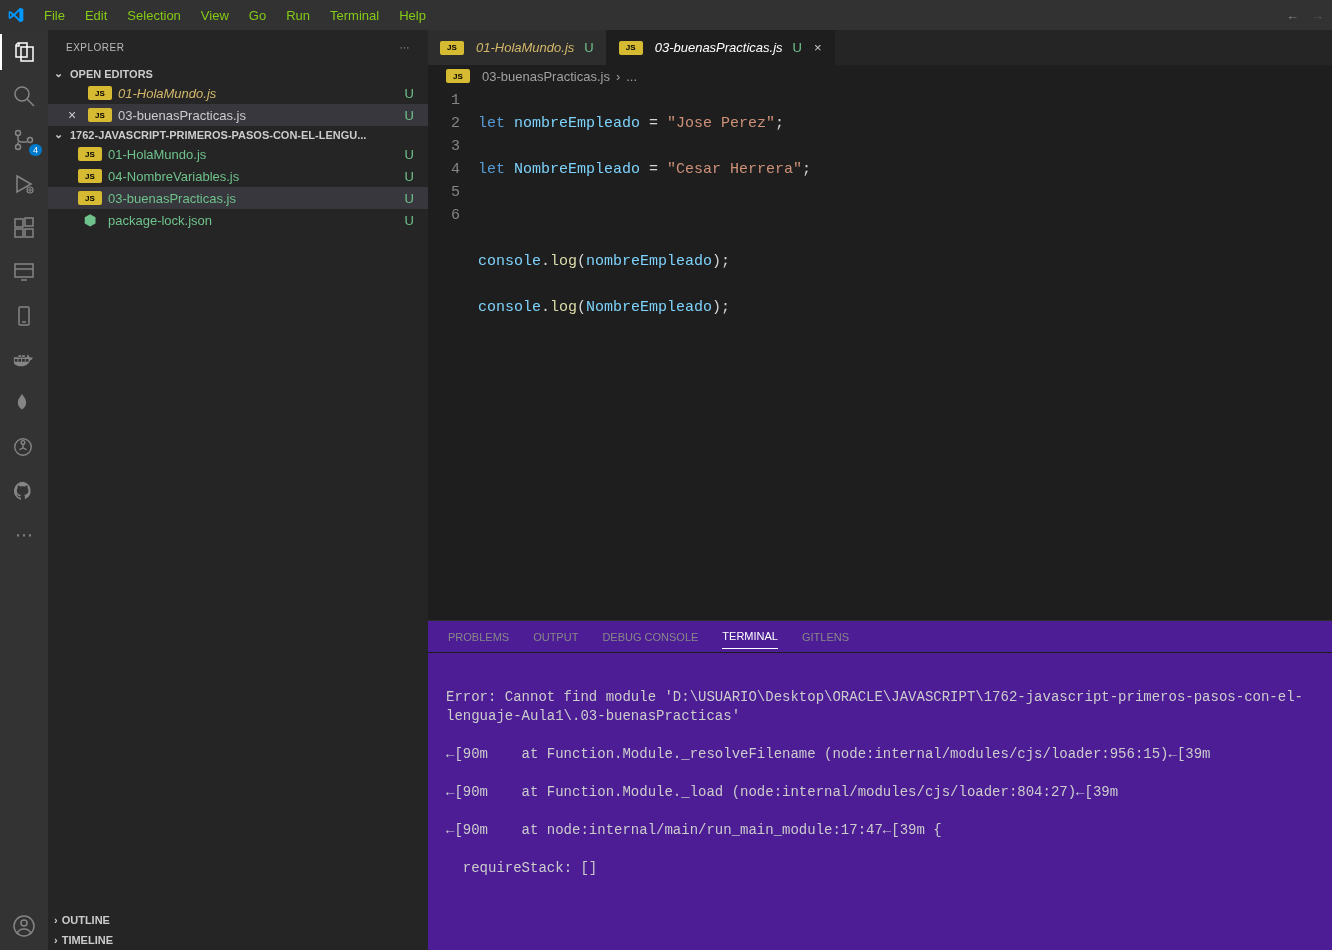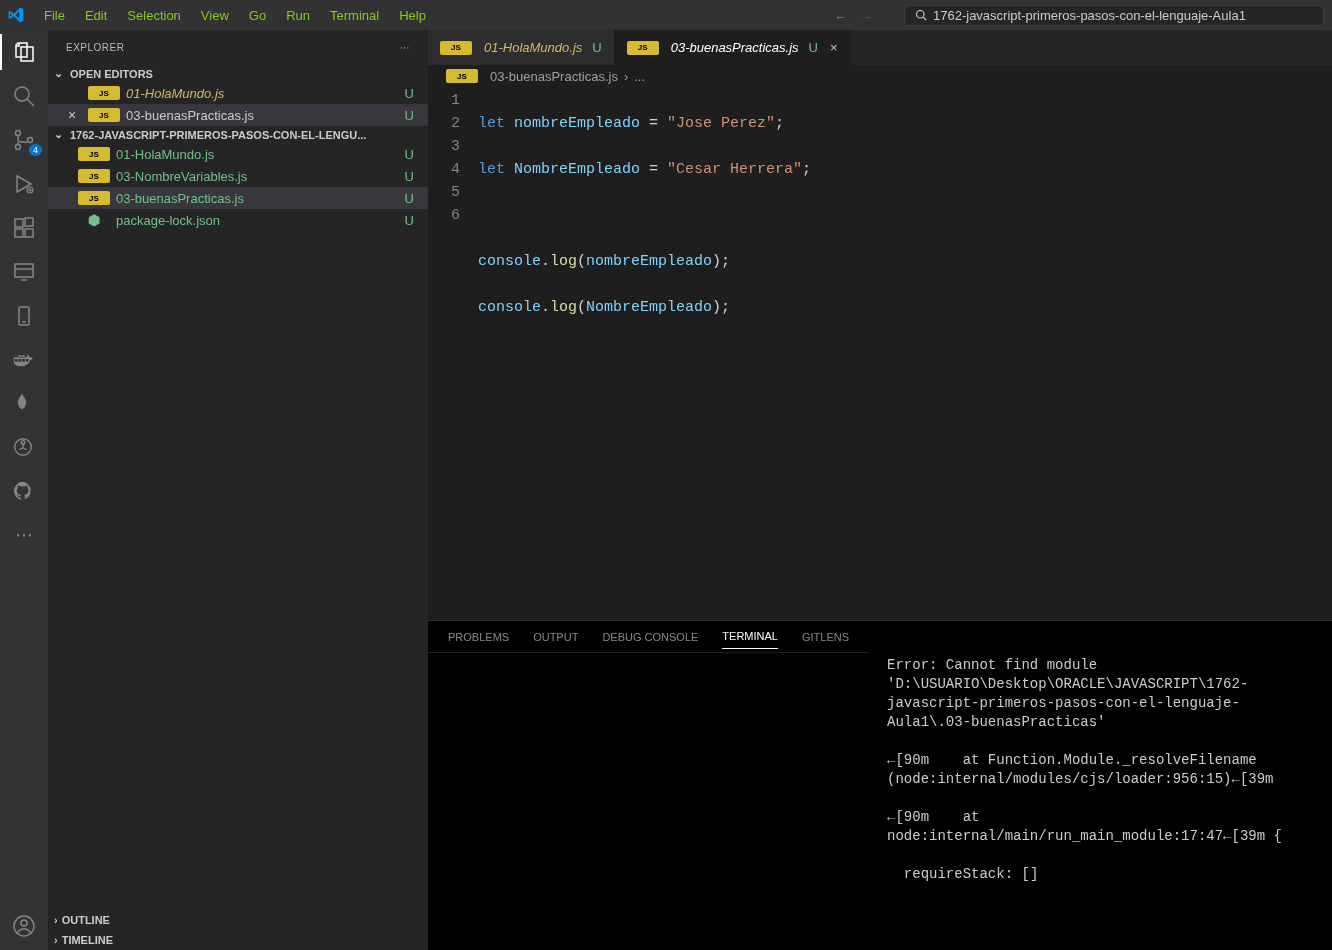--- a/index.html
+++ b/index.html
@@ -21,21 +21,21 @@
 .sidebar-header { height:35px; display:flex; align-items:center; justify-content:space-between; padding:0 18px; font-size:10px; color:#bbbbbb; letter-spacing:0.5px;}
 .sidebar .more { color:#999; cursor:pointer; }
 .section-title { display:flex; align-items:center; gap:4px; padding:2px 6px; font-size:11px; font-weight:700; color:#cccccc; cursor:pointer;}
 .section-title .chev { width:12px; display:inline-block; }
 .open-editors, .folder-list { padding-left:0; }
 .row { display:flex; align-items:center; height:22px; padding-left:18px; cursor:pointer; position:relative;}
 .row.selected { background:#37373d;}
 .row .status { position:absolute; right:14px; color:#6fc28b; }
 .row .close-x { position:absolute; left:18px; color:#ccc; font-size:14px; display:none;}
 .row.selected .close-x { display:block; }
-.file-icon { width:32px; height:14px; background:#d6ba32; color:#000; font-size:8px; font-weight:700; display:inline-flex; align-items:center; justify-content:center; margin-right:6px; border-radius:2px; }
+.file-icon { width:24px; height:14px; background:#d6ba32; color:#000; font-size:8px; font-weight:700; display:inline-flex; align-items:center; justify-content:center; margin-right:6px; border-radius:2px; }
 .file-icon.json { background:transparent; color:#6fc28b; font-size:14px;}
 .fname { color:#cccccc; }
 .fname.mod { color:#d4b86a; font-style:italic;}
 .fname.green { color:#6fc28b; }
 .editor-area { flex:1; display:flex; flex-direction:column; background:#1e1e1e; overflow:hidden;}
 .tabs { height:35px; background:#252526; display:flex; align-items:stretch;}
 .tab { display:flex; align-items:center; padding:0 12px; gap:6px; background:#2d2d2d; border-right:1px solid #1e1e1e; cursor:pointer; font-size:13px;}
 .tab.active { background:#1e1e1e;}
 .tab .tabname { font-style:italic; color:#d4b86a;}
 .tab.active .tabname { color:#ffffff; font-style:italic;}
@@ -44,21 +44,21 @@
 .breadcrumb { height:22px; display:flex; align-items:center; padding-left:18px; gap:6px; color:#a0a0a0; font-size:13px;}
 .code-area { flex:1; display:flex; font-family:Consolas,"Courier New",monospace; font-size:15px; line-height:23px; overflow:hidden;}
 .gutter { width:50px; text-align:right; color:#858585; padding-right:18px; padding-top:2px;}
 .code { flex:1; padding-top:2px; white-space:pre;}
 .kw { color:#569cd6;}
 .var { color:#7dd3fc;}
 .op { color:#d4d4d4;}
 .str { color:#ce9178;}
 .fn { color:#dcdcaa;}
 .pun { color:#d4d4d4;}
-.panel { height:330px; background:#000000; border-top:1px solid #2d2d2d; display:flex; flex-direction:row;}
+.panel { height:330px; background:#4c1d95; border-top:1px solid #2d2d2d; display:flex; flex-direction:column;}
 .panel-tabs { height:32px; display:flex; align-items:center; gap:24px; padding:0 20px; border-bottom:1px solid #1e1e1e;}
 .panel-tab { font-size:11px; color:#888; cursor:pointer; padding:6px 0;}
 .panel-tab.active { color:#fff; border-bottom:1px solid #fff;}
 .terminal { flex:1; font-family:Consolas,"Courier New",monospace; font-size:14px; line-height:19px; padding:16px 18px; color:#cccccc; overflow:auto; white-space:pre-wrap;}
 .collapsible { display:flex; align-items:center; gap:4px; padding:4px 6px; font-size:11px; font-weight:700; cursor:pointer; color:#ccc;}
 svg { display:block; }
 </style>
 </head>
 <body>
 
@@ -72,29 +72,20 @@
   <span class="menu-item">Edit</span>
   <span class="menu-item">Selection</span>
   <span class="menu-item">View</span>
   <span class="menu-item">Go</span>
   <span class="menu-item">Run</span>
   <span class="menu-item">Terminal</span>
   <span class="menu-item">Help</span>
   <div class="nav">
     <span class="arrow">←</span>
     <span class="arrow" style="color:#555">→</span>
-    <div class="search-box">
-      <span>
-        <svg width="12" height="12" viewBox="0 0 16 16">
-            <circle cx="7" cy="7" r="5" stroke="#ccc" stroke-width="1.5" fill="none"></circle>
-            <line x1="11" y1="11" x2="15" y2="15" stroke="#ccc" stroke-width="1.5"></line>
-          </svg>
-      </span>
-      <span>1762-javascript-primeros-pasos-con-el-lenguaje-Aula1</span>
-    </div>
   </div>
 </div>
 
 <div class="main">
 
   <div class="activitybar">
     <div class="act-icon active">
       <svg viewBox="0 0 24 24" width="24" height="24">
           <path fill="none" stroke="currentColor" stroke-width="1.5" d="M8 3h9v14H6V5l2-2zM9 3v3H6 M11 7h12v14H11z" transform="translate(-2,0)"></path>
         </svg>
@@ -204,21 +195,21 @@
       <span style="overflow:hidden;text-overflow:ellipsis;white-space:nowrap">1762-JAVASCRIPT-PRIMEROS-PASOS-CON-EL-LENGU...</span>
     </div>
     <div class="folder-list">
       <div class="row" style="padding-left:30px">
         <span class="file-icon">JS</span>
         <span class="fname green">01-HolaMundo.js</span>
         <span class="status">U</span>
       </div>
       <div class="row" style="padding-left:30px">
         <span class="file-icon">JS</span>
-        <span class="fname green">03-NombreVariables.js</span>
+        <span class="fname green">04-NombreVariables.js</span>
         <span class="status">U</span>
       </div>
       <div class="row selected" style="padding-left:30px">
         <span class="file-icon">JS</span>
         <span class="fname green">03-buenasPracticas.js</span>
         <span class="status">U</span>
       </div>
       <div class="row" style="padding-left:30px">
         <span class="file-icon json">⬢</span>
         <span class="fname green">package-lock.json</span>
@@ -279,20 +270,21 @@
       <div class="panel-tabs">
         <span class="panel-tab">PROBLEMS</span>
         <span class="panel-tab">OUTPUT</span>
         <span class="panel-tab">DEBUG CONSOLE</span>
         <span class="panel-tab active">TERMINAL</span>
         <span class="panel-tab">GITLENS</span>
       </div>
       <div class="terminal">
 <div>Error: Cannot find module 'D:\USUARIO\Desktop\ORACLE\JAVASCRIPT\1762-javascript-primeros-pasos-con-el-lenguaje-Aula1\.03-buenasPracticas'</div>
 <div>←[90m    at Function.Module._resolveFilename (node:internal/modules/cjs/loader:956:15)←[39m</div>
+<div>←[90m    at Function.Module._load (node:internal/modules/cjs/loader:804:27)←[39m</div>
 <div>←[90m    at node:internal/main/run_main_module:17:47←[39m {</div>
 <div>  requireStack: []</div>
 
 
 
 
       </div>
     </div>
   </div>
 </div>

